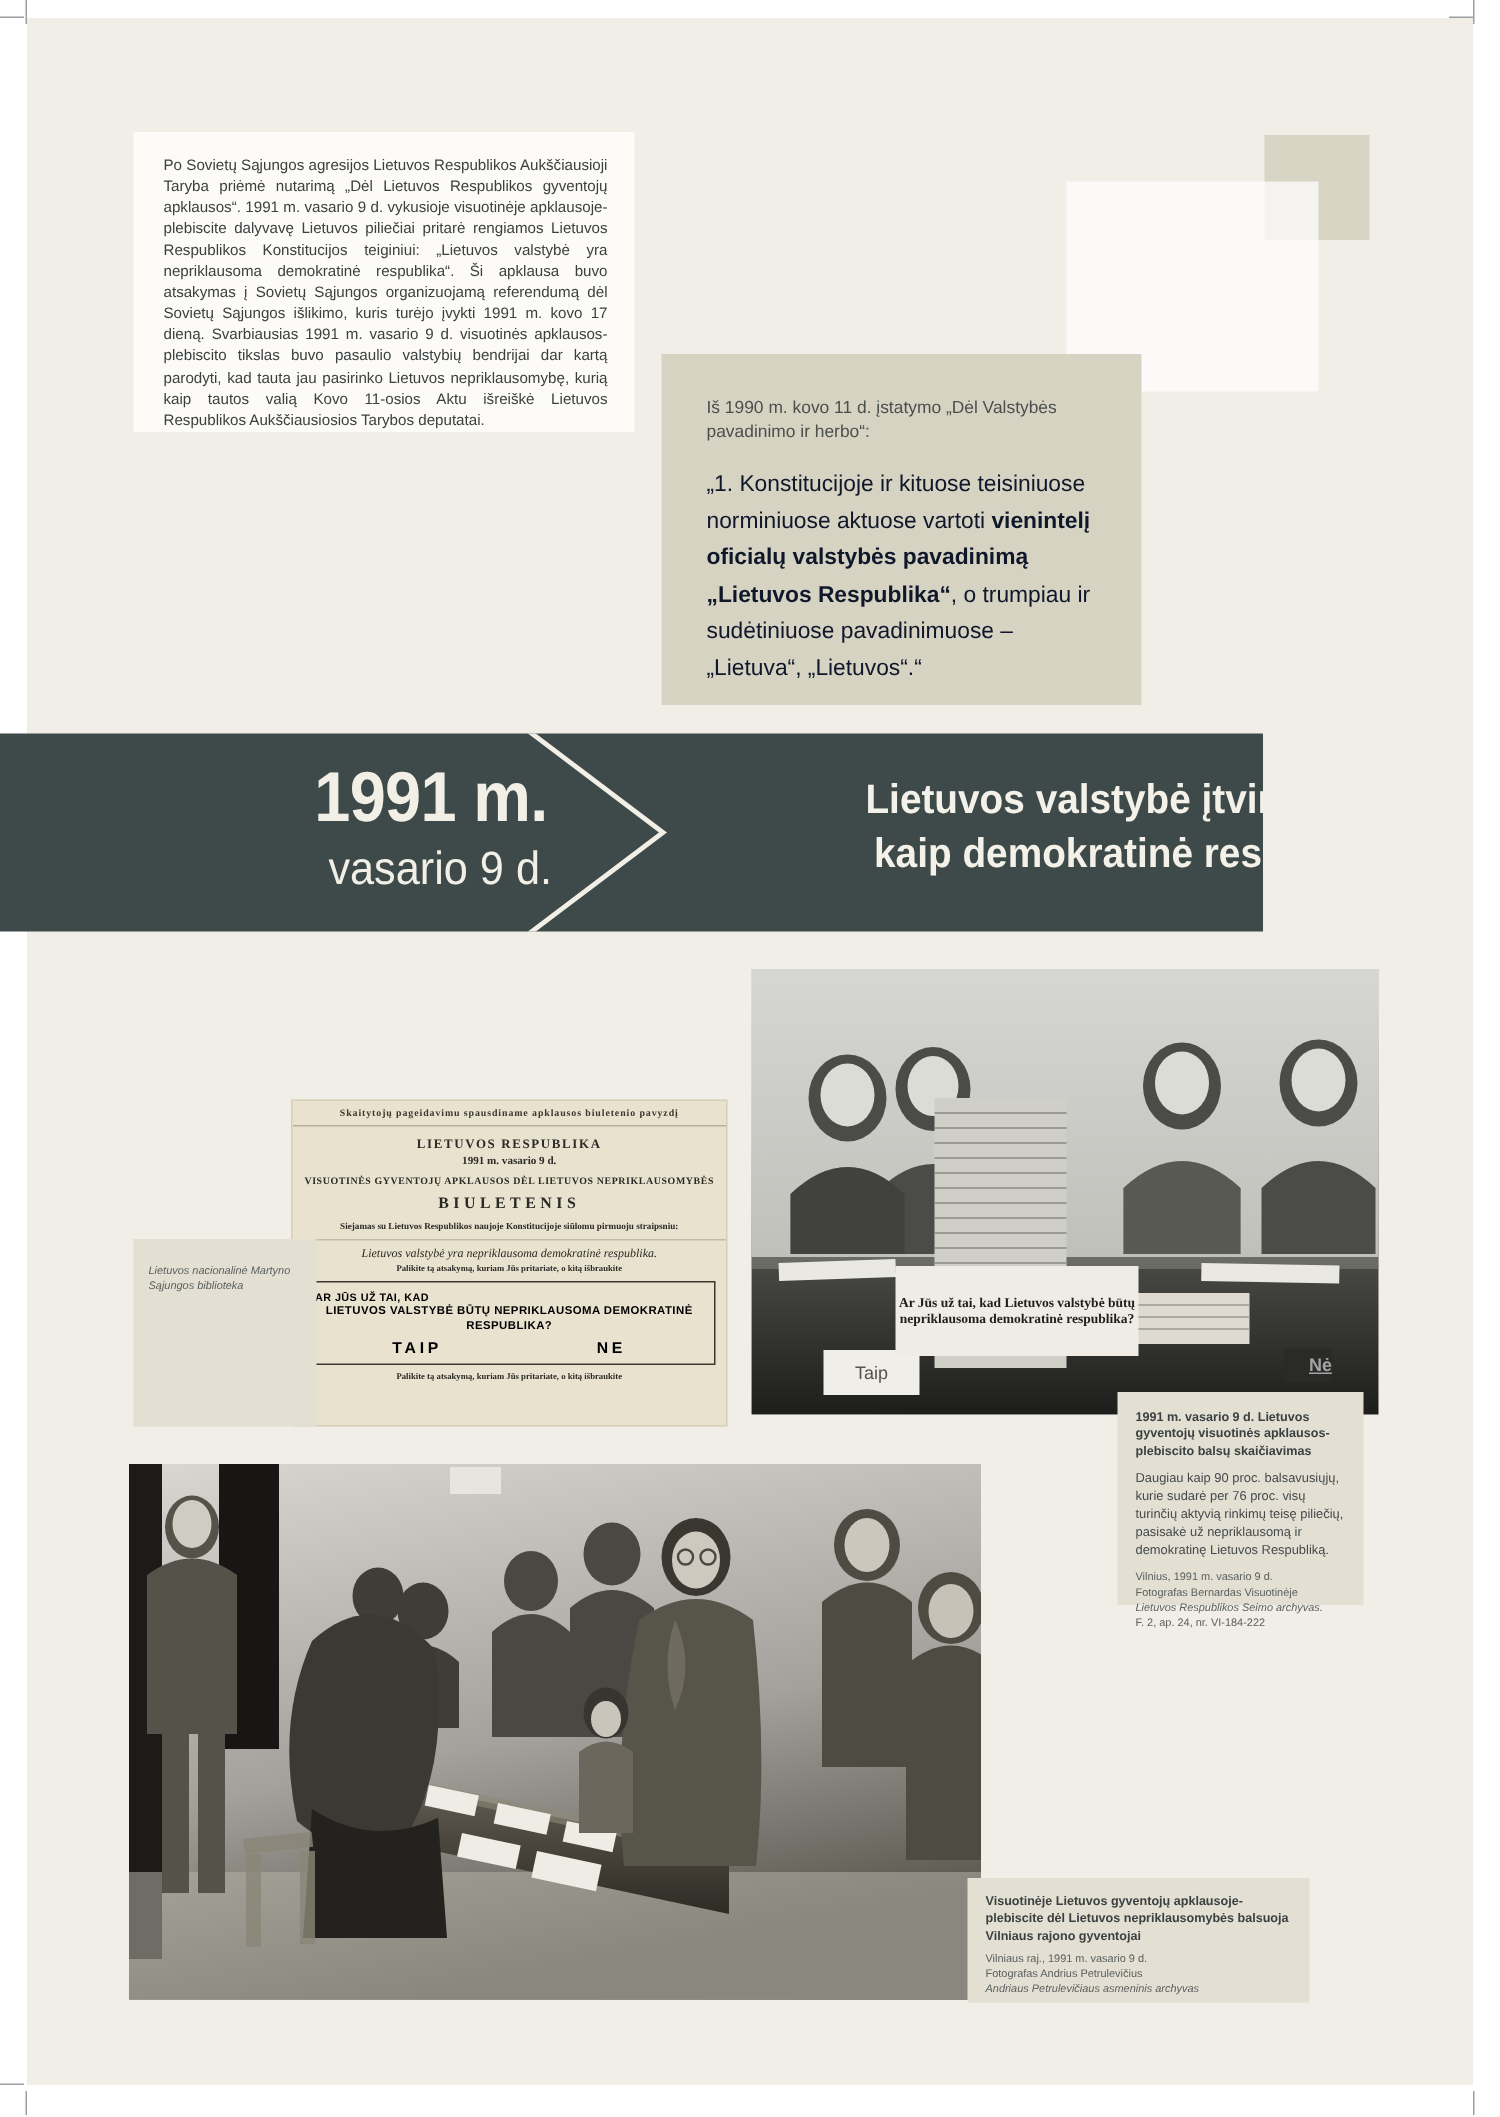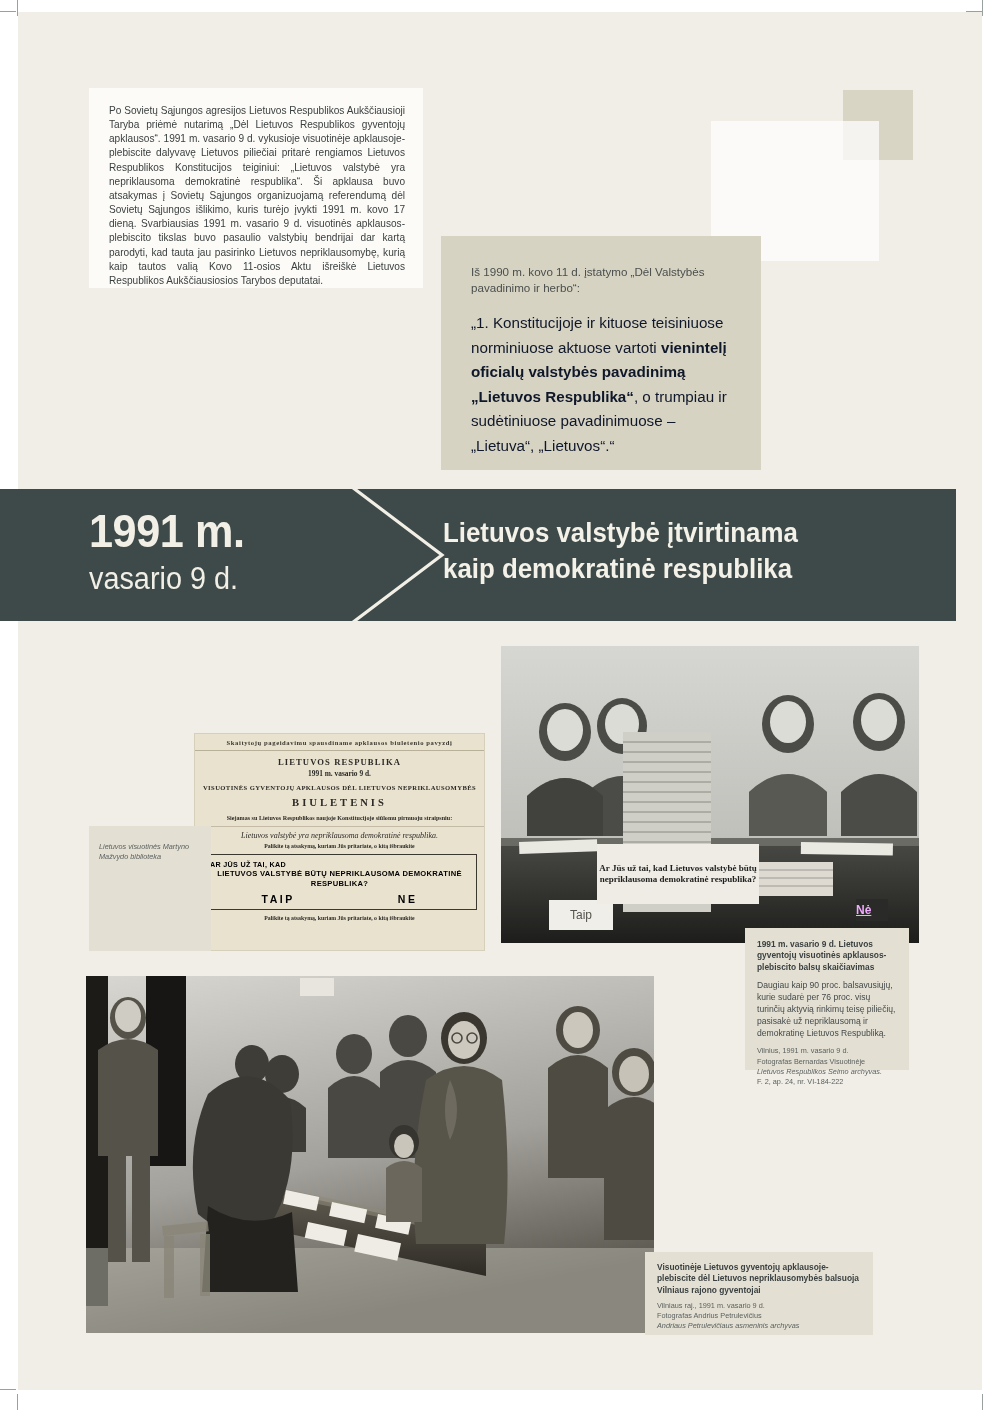--- a/index.html
+++ b/index.html
@@ -58,23 +58,24 @@
     margin-bottom:15px;
   }
   #quote-body {
     font-size:15.2px; line-height:24.6px; color:#0f172a;
   }
   #quote-body b { font-weight:bold; }
 
   
   #banner {
     position:absolute; left:0px; top:489px;
-    width:956px; height:132px;
+    width:842px; height:132px;
     background:#3e4a4a;
     overflow:hidden;
+    text-align:right;
   }
   #banner-date {
     position:absolute; left:89px; top:16px;
     width:300px;
   }
   #banner-year {
     font-size:47px; line-height:52px; font-weight:bold;
     color:#f2f0e6; letter-spacing:-0.5px;
     font-family:"Liberation Sans Narrow","Liberation Sans", sans-serif;
     transform:scaleX(0.92); transform-origin:left center;
@@ -149,23 +150,23 @@
     left:86px; top:976px; width:568px; height:357px;
     background:linear-gradient(160deg,#d4d2cd 0%,#9b9a95 22%,#56554f 55%,#2a2a26 100%);
   }
 
   .ph-sign {
     position:absolute; background:#efeee8; color:#55534d;
     font-family:"Liberation Sans", sans-serif;
     display:flex; align-items:center; justify-content:center;
   }
   .ph-chip {
-    position:absolute; background:#2a2a28; color:#f0abfc;
+    position:absolute; background:#2a2a28; color:#a3a3a3;
     font-family:"Liberation Sans", sans-serif;
-    display:flex; align-items:center; justify-content:flex-start;text-decoration:underline;
+    display:flex; align-items:center; justify-content:flex-end;text-decoration:underline;
   }
   #qsign {
     position:absolute; left:96px; top:198px; width:162px; height:60px;
     background:#eeece5; color:#1e1e1c;
     font-family:"Liberation Serif", serif; font-weight:bold;
     font-size:9px; line-height:11.5px; text-align:center;
     display:flex; align-items:center; justify-content:flex-end;
     padding:2px;
   }
 
@@ -423,21 +424,21 @@
       <rect x="78" y="260" width="10" height="62"></rect>
       <rect x="114" y="258" width="10" height="62"></rect>
     </g>
 
     <rect x="214" y="2" width="34" height="18" fill="#e7e5dd"></rect>
   </svg>
 </div>
 
 <div id="cap-ballot" class="caption">
   <div class="cap-src">
-    <i>Lietuvos visuotinės Martyno Mažvydo biblioteka</i>
+    <i>Lietuvos nacionalinė Martyno Sąjungos biblioteka</i>
   </div>
 </div>
 
 <div id="cap-count" class="caption">
   <div class="cap-title">1991 m. vasario 9 d. Lietuvos gyventojų visuotinės apklausos-plebiscito balsų skaičiavimas</div>
   <div class="cap-body">Daugiau kaip 90 proc. balsavusiųjų, kurie sudarė per 76 proc. visų turinčių aktyvią rinkimų teisę piliečių, pasisakė už nepriklausomą ir demokratinę Lietuvos Respubliką.</div>
   <div class="cap-src">
     <span>Vilnius, 1991 m. vasario 9 d.</span>
     <span>Fotografas Bernardas Visuotinėje</span>
     <i>Lietuvos Respublikos Seimo archyvas.</i>

